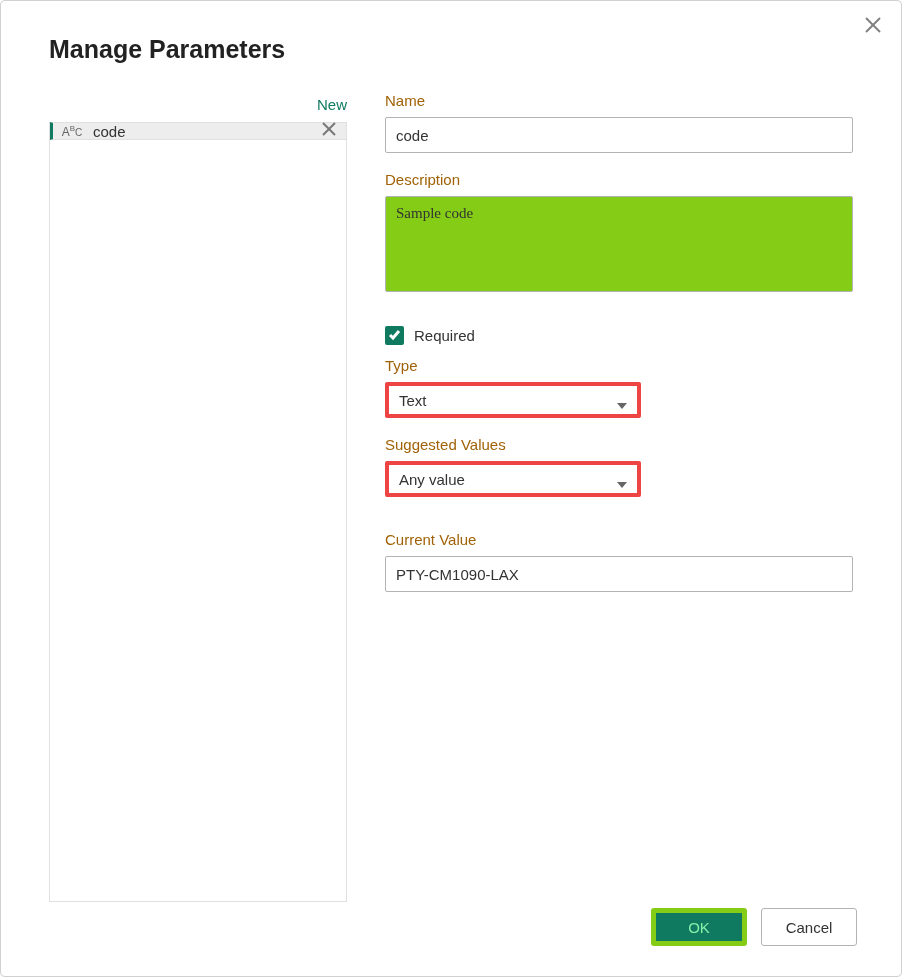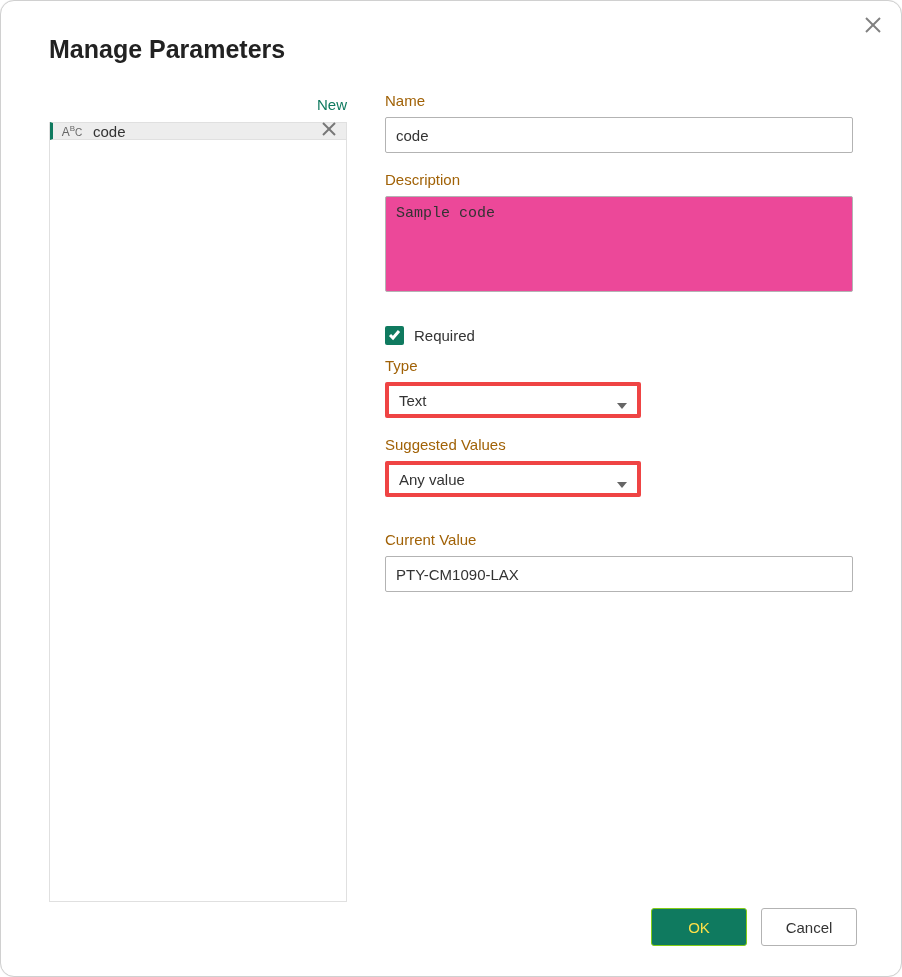--- a/index.html
+++ b/index.html
@@ -1,18 +1,18 @@
 <!DOCTYPE html>
 <html><head>
   <meta charset="utf-8">
   <style>
     * { box-sizing: border-box; margin: 0; padding: 0; }
     html, body { width: 902px; height: 977px; font-family: "Segoe UI", Arial, sans-serif; background: #fff; }
     .dialog {
-      width: 902px; height: 977px; background: #fff; border: 1px solid #d0d0d0; border-radius: 14px; position: relative;
+      width: 902px; height: 977px; background: #fff; border: 1px solid #d0d0d0; border-radius: 5px; position: relative;
       box-shadow: 0 0 1px rgba(0,0,0,0.1);
       display: flex; flex-direction: column;
     }
     .close-btn {
       position: absolute; top: 14px; right: 16px; width: 24px; height: 24px; cursor: pointer;
       display: flex; align-items: center; justify-content: center; color: #777;
     }
     .close-btn svg { width: 18px; height: 18px; stroke: #808080; stroke-width: 2; }
     .title {
       font-size: 25px; font-weight: 600; color: #222; padding: 34px 0 0 48px;
@@ -41,22 +41,22 @@
 
     .right-col { flex: 1; display: flex; flex-direction: column; gap: 2px; }
     .field-label { font-size: 15px; color: #a16207; margin-top: 0; margin-bottom: 6px; }
     .text-input {
       width: 100%; height: 36px; border: 1px solid #b3b3b3; border-radius: 2px;
       padding: 0 10px; font-size: 15px; color: #333; font-family: inherit;
       background: #fff;
     }
     .textarea {
       width: 100%; height: 96px; border: 1px solid #b3b3b3; border-radius: 2px;
-      padding: 8px 10px; font-size: 15px; color: #333; font-family: Liberation Mono, monospace; resize: none;
-      background: #ec4899;
+      padding: 8px 10px; font-size: 15px; color: #333; font-family: Liberation Serif, serif; resize: none;
+      background: #84cc16;
     }
     .gap { height: 14px; }
     .gap-big { height: 30px; }
     .check-row { display: flex; align-items: center; gap: 10px; margin-bottom: 10px; }
     .checkbox {
       width: 19px; height: 19px; background: #0f7a5f; border-radius: 2px; display: flex;
       align-items: center; justify-content: center; cursor: pointer;
     }
     .checkbox svg { width: 13px; height: 13px; stroke: #fff; stroke-width: 3; fill: none; }
     .check-label { font-size: 15px; color: #333; }
@@ -70,21 +70,21 @@
     .caret svg { width: 10px; height: 6px; fill: #666; }
 
     .footer {
       height: 74px; display: flex; justify-content: flex-end; align-items: center; gap: 14px;
       padding: 0 44px 24px 0;
     }
     .btn {
       height: 38px; min-width: 96px; border-radius: 3px; font-size: 15px; cursor: pointer;
       display: flex; align-items: center; justify-content: center; padding: 0 18px;
     }
-    .btn-primary { background: #0f7a5f; color: #fde047; border: 1px solid #84cc16; }
+    .btn-primary { background: #0f7a5f; color: #86efac; border: 5px solid #84cc16; }
     .btn-secondary { background: #fff; color: #333; border: 1px solid #b3b3b3; }
   </style>
 </head>
 <body>
 
 <div class="dialog">
 
   <div class="close-btn">
     <span>
       <svg viewBox="0 0 18 18">

